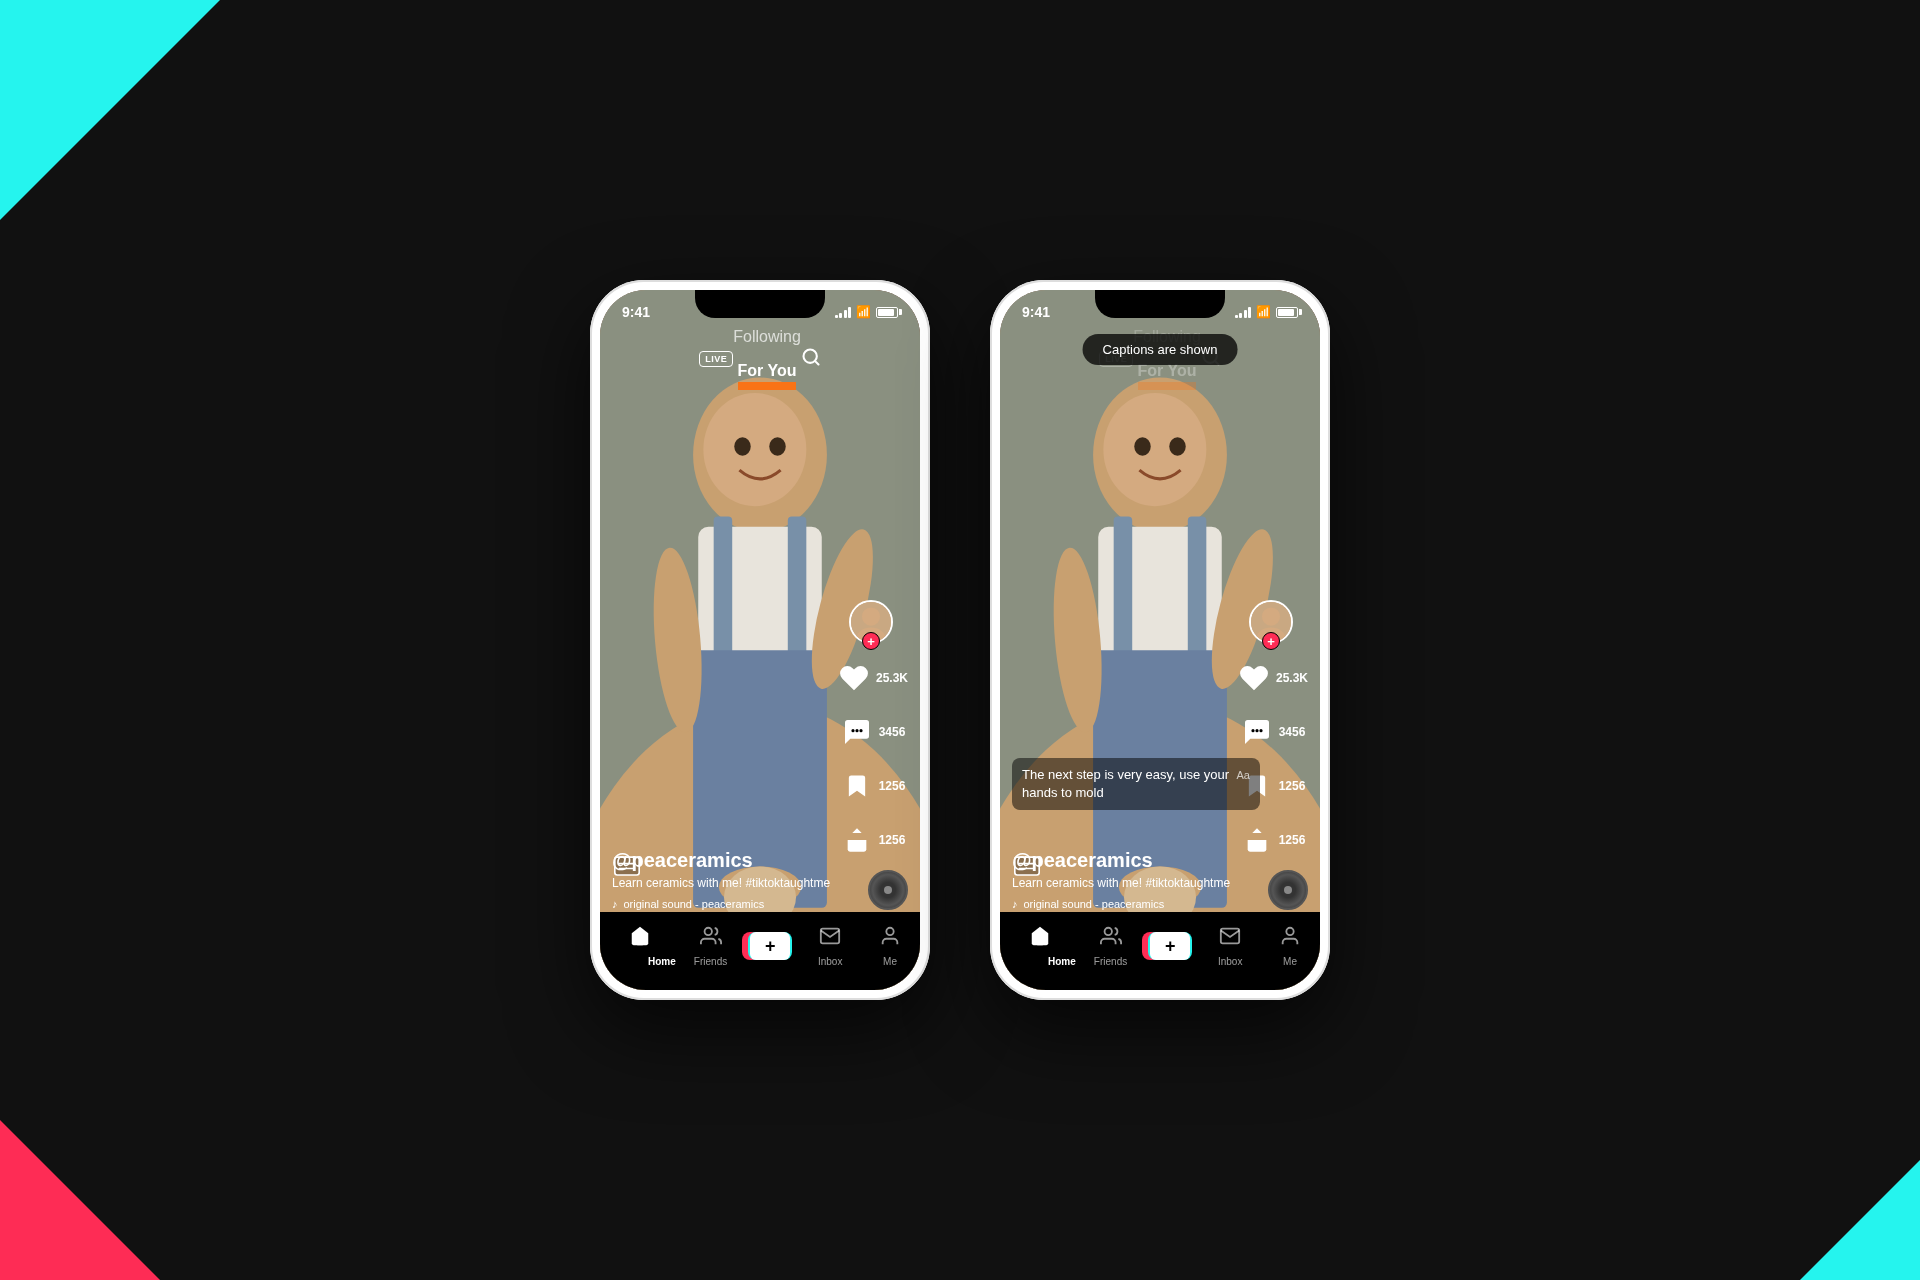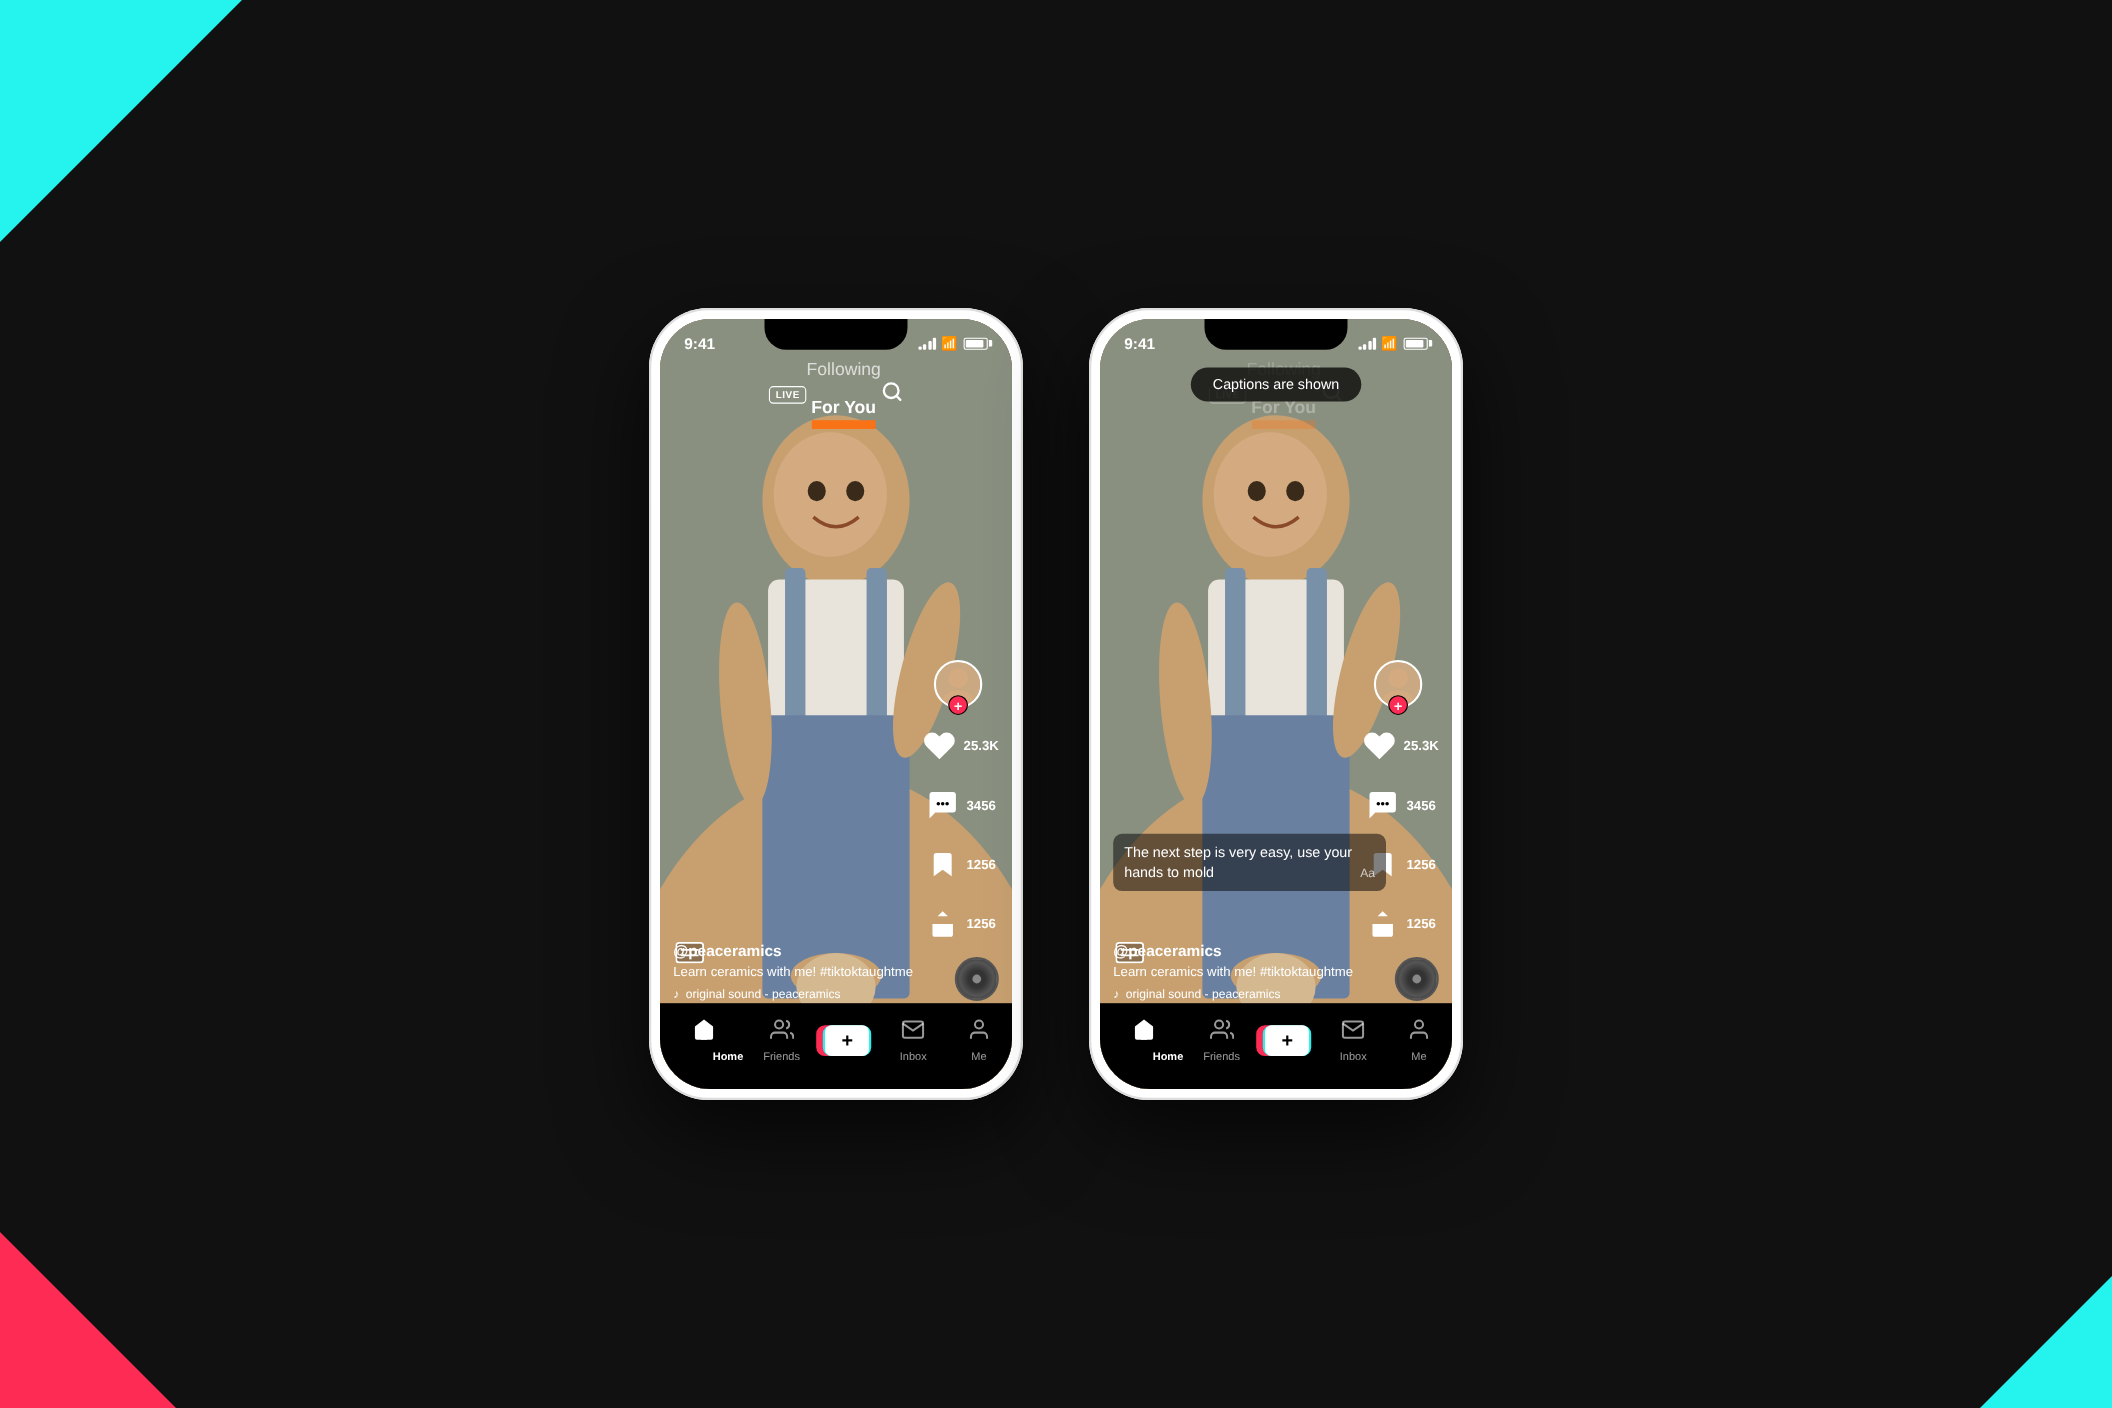--- a/index.html
+++ b/index.html
@@ -283,21 +283,21 @@
     .bottom-info {
       position: absolute;
       bottom: 80px;
       left: 12px;
       right: 60px;
       z-index: 10;
     }
 
     .username {
       color: #fff;
-      font-size: 14px;
+      font-size: 20px;
       font-weight: 700;
       margin-bottom: 4px;
     }
 
     .caption {
       color: #fff;
       font-size: 12px;
       margin-bottom: 6px;
       line-height: 1.3;
     }
@@ -337,21 +337,21 @@
       font-size: 13px;
       padding: 8px 10px;
       border-radius: 8px;
       line-height: 1.4;
       z-index: 10;
     }
 
     .caption-overlay-aa {
       display: flex;
       justify-content: space-between;
-      align-items: flex-end;
+      align-items: flex-start;
     }
 
     .caption-aa-icon {
       color: rgba(255,255,255,0.7);
       font-size: 11px;
       margin-top: 2px;
     }
 
     
     .subtitles-icon {

